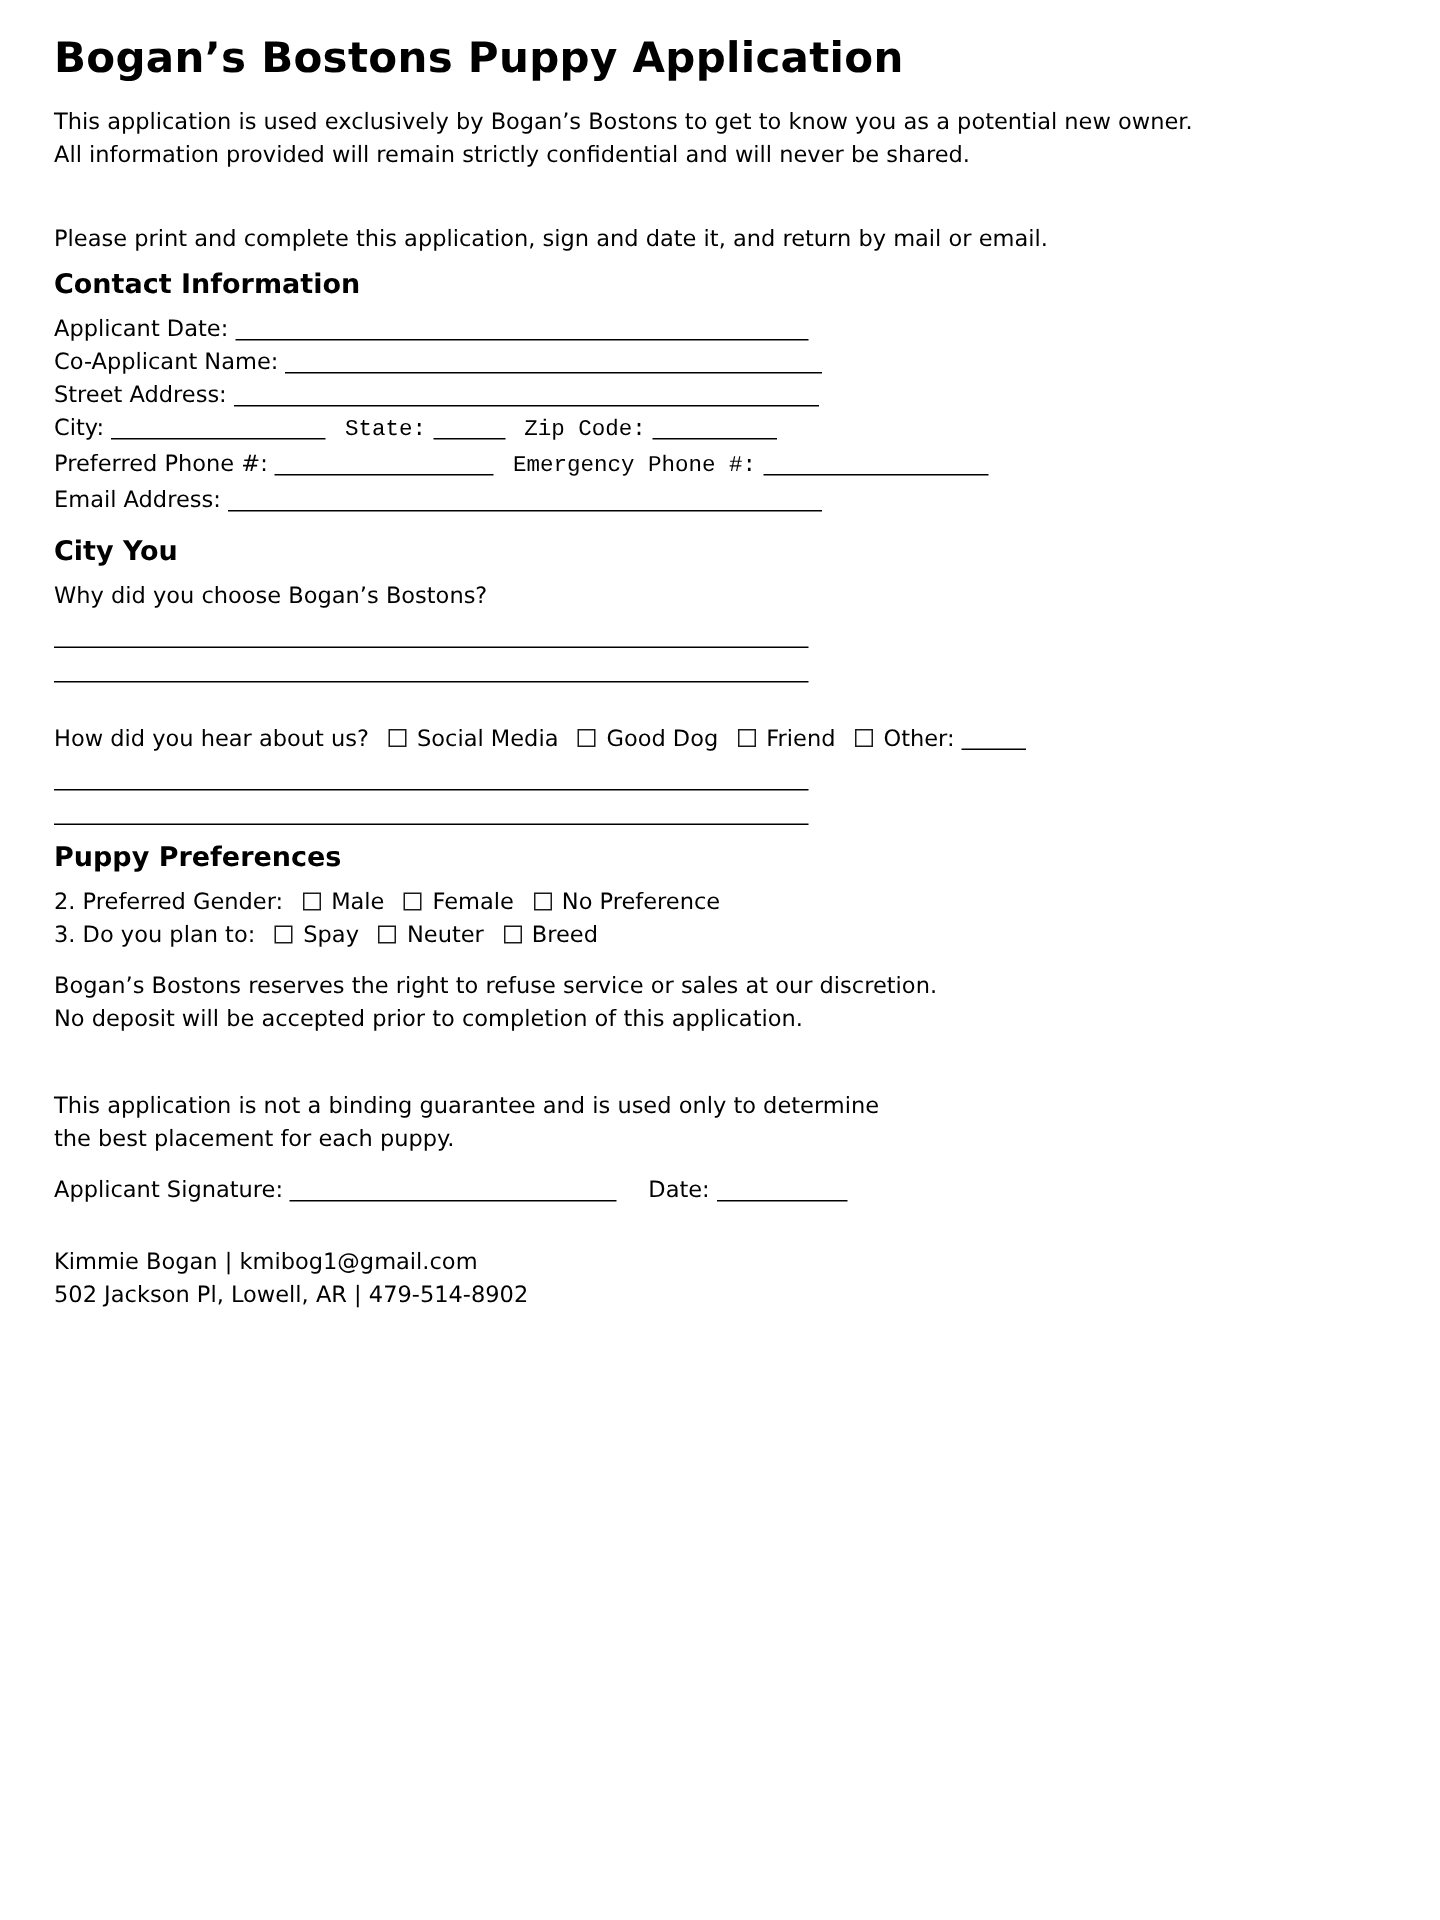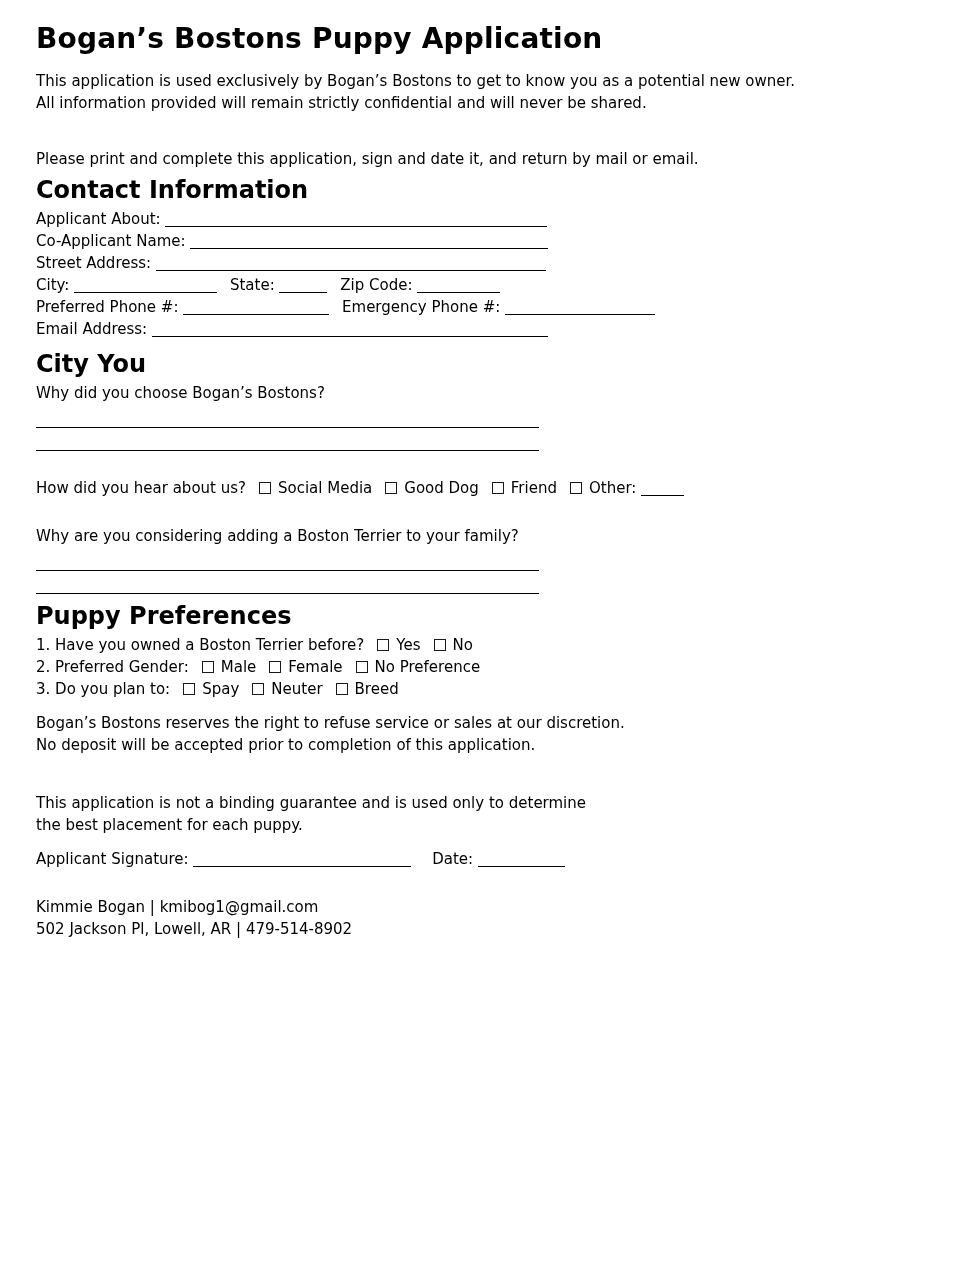--- a/index.html
+++ b/index.html
@@ -18,21 +18,21 @@
     overflow: hidden;
   }
   .doc-title {
     font-size: 28px;
     line-height: 34px;
     font-weight: bold;
     letter-spacing: 0.2px;
     margin-bottom: 14px;
   }
   .section-heading {
-    font-size: 24px;
+    font-size: 18px;
     line-height: 24px;
     font-weight: bold;
     margin: 6px 0;
   }
   .para-line { white-space: nowrap; }
   .mt-sm { margin-top: 0; }
   .mt-md { margin-top: 12px; }
   .mt-lg { margin-top: 36px; }
   .mt-xl { margin-top: 26px; }
   .row { white-space: nowrap; }
@@ -51,42 +51,42 @@
   .checkbox {
     display: inline-block;
     width: 12px;
     height: 12px;
     border: 1.5px solid #1a1a1a;
     margin-right: 7px;
     vertical-align: -1px;
     background: #ffffff;
   }
   .opt { margin-left: 13px; white-space: nowrap; }
-  .gap { margin-left: 8px; }
+  .gap { margin-left: 8px; font-family: Liberation Mono, monospace; }
   .date-label { margin-left: 16px; }
   .footer-block { margin-top: 26px; }
 </style>
 </head>
 <body>
 
 <div class="page">
 
   <div class="doc-title">Bogan’s Bostons Puppy Application</div>
 
   <div>
     <div class="para-line">This application is used exclusively by Bogan’s Bostons to get to know you as a potential new owner.</div>
     <div class="para-line">All information provided will remain strictly confidential and will never be shared.</div>
   </div>
 
   <div class="para-line" style="margin-top:34px">Please print and complete this application, sign and date it, and return by mail or email.</div>
 
   <div class="section-heading" style="margin-top:8px">Contact Information</div>
 
   <div class="row">
-    <span>Applicant About:</span>
+    <span>Applicant Date:</span>
     <span class="blank" style="width:382px"></span>
   </div>
   <div class="row">
     <span>Co-Applicant Name:</span>
     <span class="blank" style="width:358px"></span>
   </div>
   <div class="row">
     <span>Street Address:</span>
     <span class="blank" style="width:390px"></span>
   </div>
@@ -114,31 +114,27 @@
   <div class="para-line mt-sm">Why did you choose Bogan’s Bostons?</div>
   <div class="answer-block">
     <div class="answer-line"></div>
     <div class="answer-line"></div>
   </div>
 
   <div class="row mt-xl">
     <span>How did you hear about us?</span><span class="opt"><span class="checkbox"></span><span>Social Media</span></span><span class="opt"><span class="checkbox"></span><span>Good Dog</span></span><span class="opt"><span class="checkbox"></span><span>Friend</span></span><span class="opt"><span class="checkbox"></span><span>Other:</span> <span class="blank" style="width:43px"></span></span>
   </div>
 
-  <div class="para-line mt-xl">Why are you considering adding a Boston Terrier to your family?</div>
   <div class="answer-block">
     <div class="answer-line"></div>
     <div class="answer-line"></div>
   </div>
 
   <div class="section-heading" style="margin-top:10px">Puppy Preferences</div>
 
-  <div class="row">
-    <span>1. Have you owned a Boston Terrier before?</span><span class="opt"><span class="checkbox"></span><span>Yes</span></span><span class="opt"><span class="checkbox"></span><span>No</span></span>
-  </div>
   <div class="row">
     <span>2. Preferred Gender:</span><span class="opt"><span class="checkbox"></span><span>Male</span></span><span class="opt"><span class="checkbox"></span><span>Female</span></span><span class="opt"><span class="checkbox"></span><span>No Preference</span></span>
   </div>
   <div class="row">
     <span>3. Do you plan to:</span><span class="opt"><span class="checkbox"></span><span>Spay</span></span><span class="opt"><span class="checkbox"></span><span>Neuter</span></span><span class="opt"><span class="checkbox"></span><span>Breed</span></span>
   </div>
 
   <div class="mt-md">
     <div class="para-line">Bogan’s Bostons reserves the right to refuse service or sales at our discretion.</div>
     <div class="para-line">No deposit will be accepted prior to completion of this application.</div>

